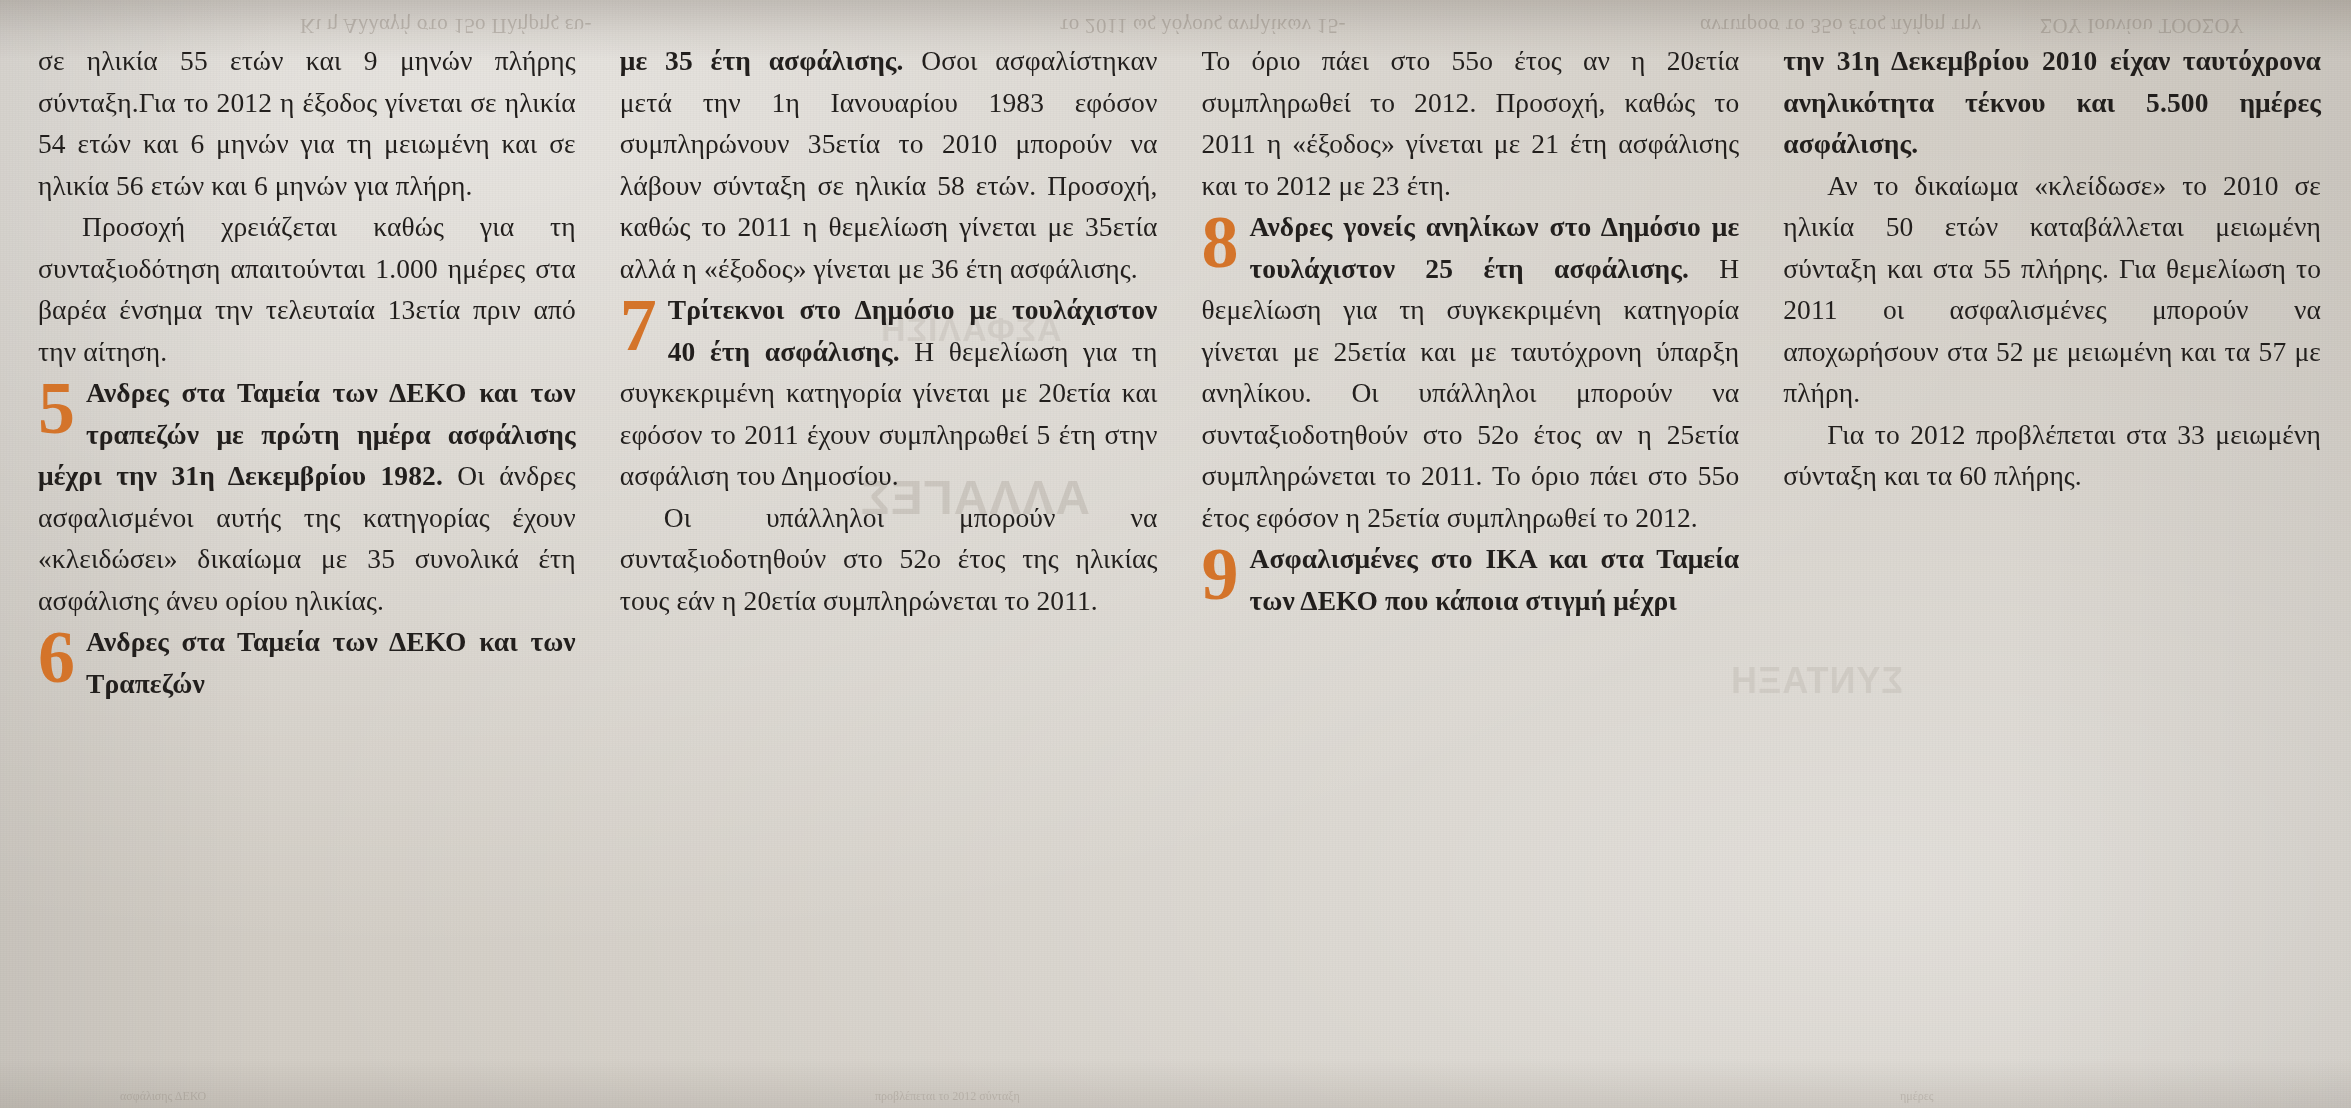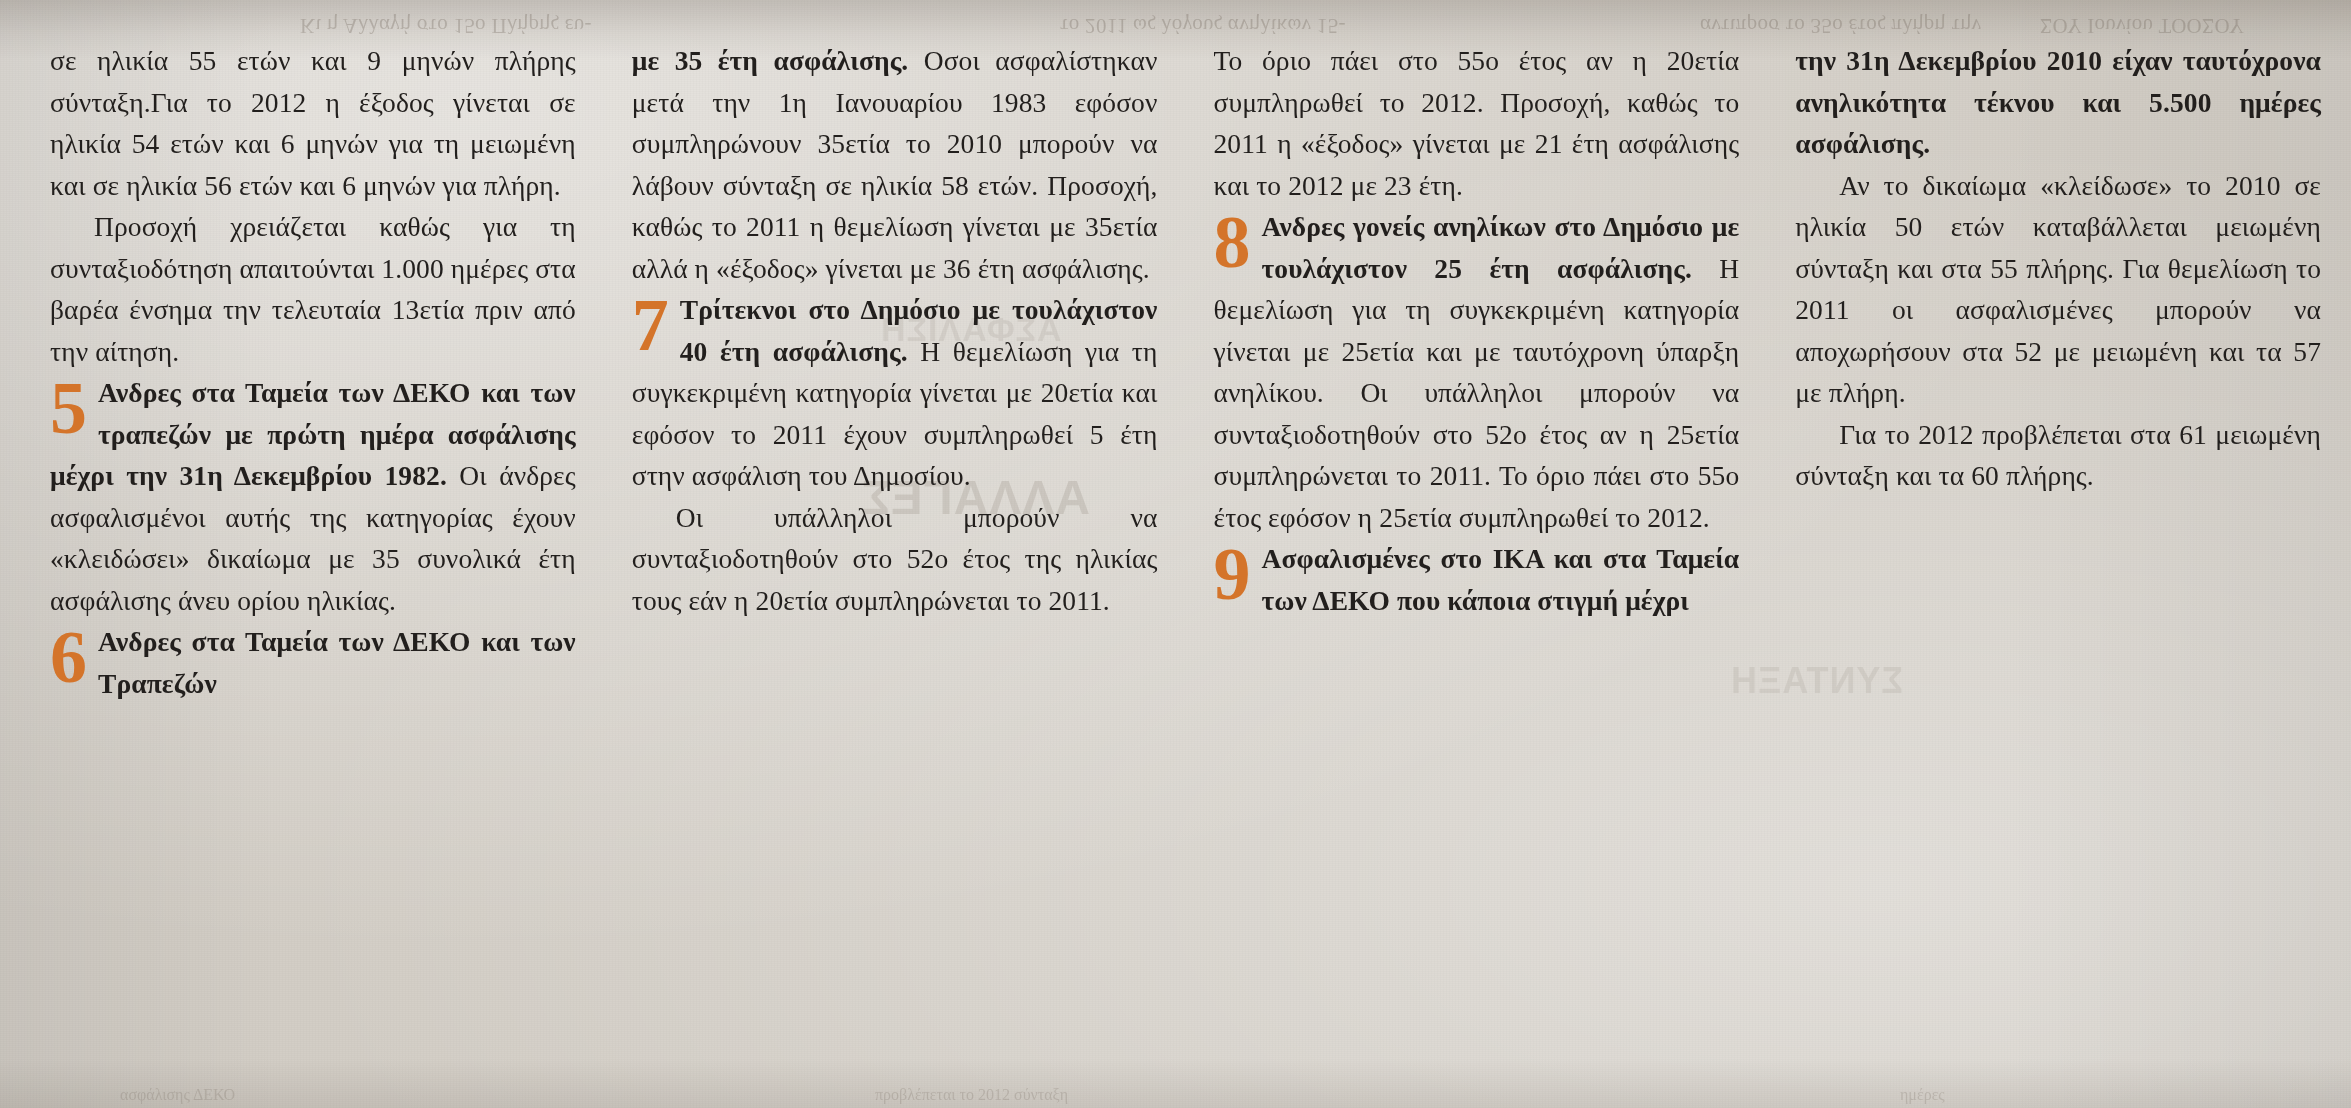--- a/index.html
+++ b/index.html
@@ -62,21 +62,21 @@
   }
   .bleed-bottom {
     position: absolute;
     bottom: 0;
     left: 0;
     right: 0;
     height: 40px;
     overflow: hidden;
     opacity: 0.22;
     color: #6d6257;
-    font-size: 16px;
+    font-size: 12px;
     pointer-events: none;
     white-space: nowrap;
   }
   .bleed-bottom .bl {
     position: absolute;
     bottom: 4px;
   }
   
   .showthrough {
     position: absolute;
@@ -93,21 +93,20 @@
     top: 40px;
     left: 38px;
     right: 30px;
     bottom: 44px;
     display: flex;
     gap: 44px;
   }
   .col {
     flex: 1 1 0;
     position: relative;
-    margin-left: 12px;
   }
   .col p {
     margin: 0 0 0 0;
     font-size: 27.5px;
     line-height: 41.5px;
     color: #221f1d;
     text-align: justify;
     text-justify: inter-word;
     font-family: "Liberation Serif", serif;
     letter-spacing: 0.1px;
@@ -186,17 +185,17 @@
         <span class="num">8</span><span class="b">Ανδρες γονείς ανηλίκων στο Δημόσιο με τουλάχιστον 25 έτη ασφάλισης.</span> <span>Η θεμελίωση για τη συγκεκριμένη κατηγορία γίνεται με 25ετία και με ταυτόχρονη ύπαρξη ανηλίκου. Οι υπάλληλοι μπορούν να συνταξιοδοτηθούν στο 52ο έτος αν η 25ετία συμπληρώνεται το 2011. Το όριο πάει στο 55ο έτος εφόσον η 25ετία συμπληρωθεί το 2012.</span>
       </p>
       <p class="item">
         <span class="num">9</span><span class="b">Ασφαλισμένες στο ΙΚΑ και στα Ταμεία των ΔΕΚΟ που κάποια στιγμή μέχρι</span>
       </p>
     </div>
 
     <div class="col">
       <p><span class="b">την 31η Δεκεμβρίου 2010 είχαν ταυτόχρονα ανηλικότητα τέκνου και 5.500 ημέρες ασφάλισης.</span></p>
       <p class="indent"><span>Αν το δικαίωμα «κλείδωσε» το 2010 σε ηλικία 50 ετών καταβάλλεται μειωμένη σύνταξη και στα 55 πλήρης. Για θεμελίωση το 2011 οι ασφαλισμένες μπορούν να αποχωρήσουν στα 52 με μειωμένη και τα 57 με πλήρη.</span></p>
-      <p class="indent"><span>Για το 2012 προβλέπεται στα 61 μειωμένη σύνταξη και τα 60 πλήρης.</span></p>
+      <p class="indent"><span>Για το 2012 προβλέπεται στα 33 μειωμένη σύνταξη και τα 60 πλήρης.</span></p>
     </div>
 
   </div>
 </div>
 
 </body></html>

